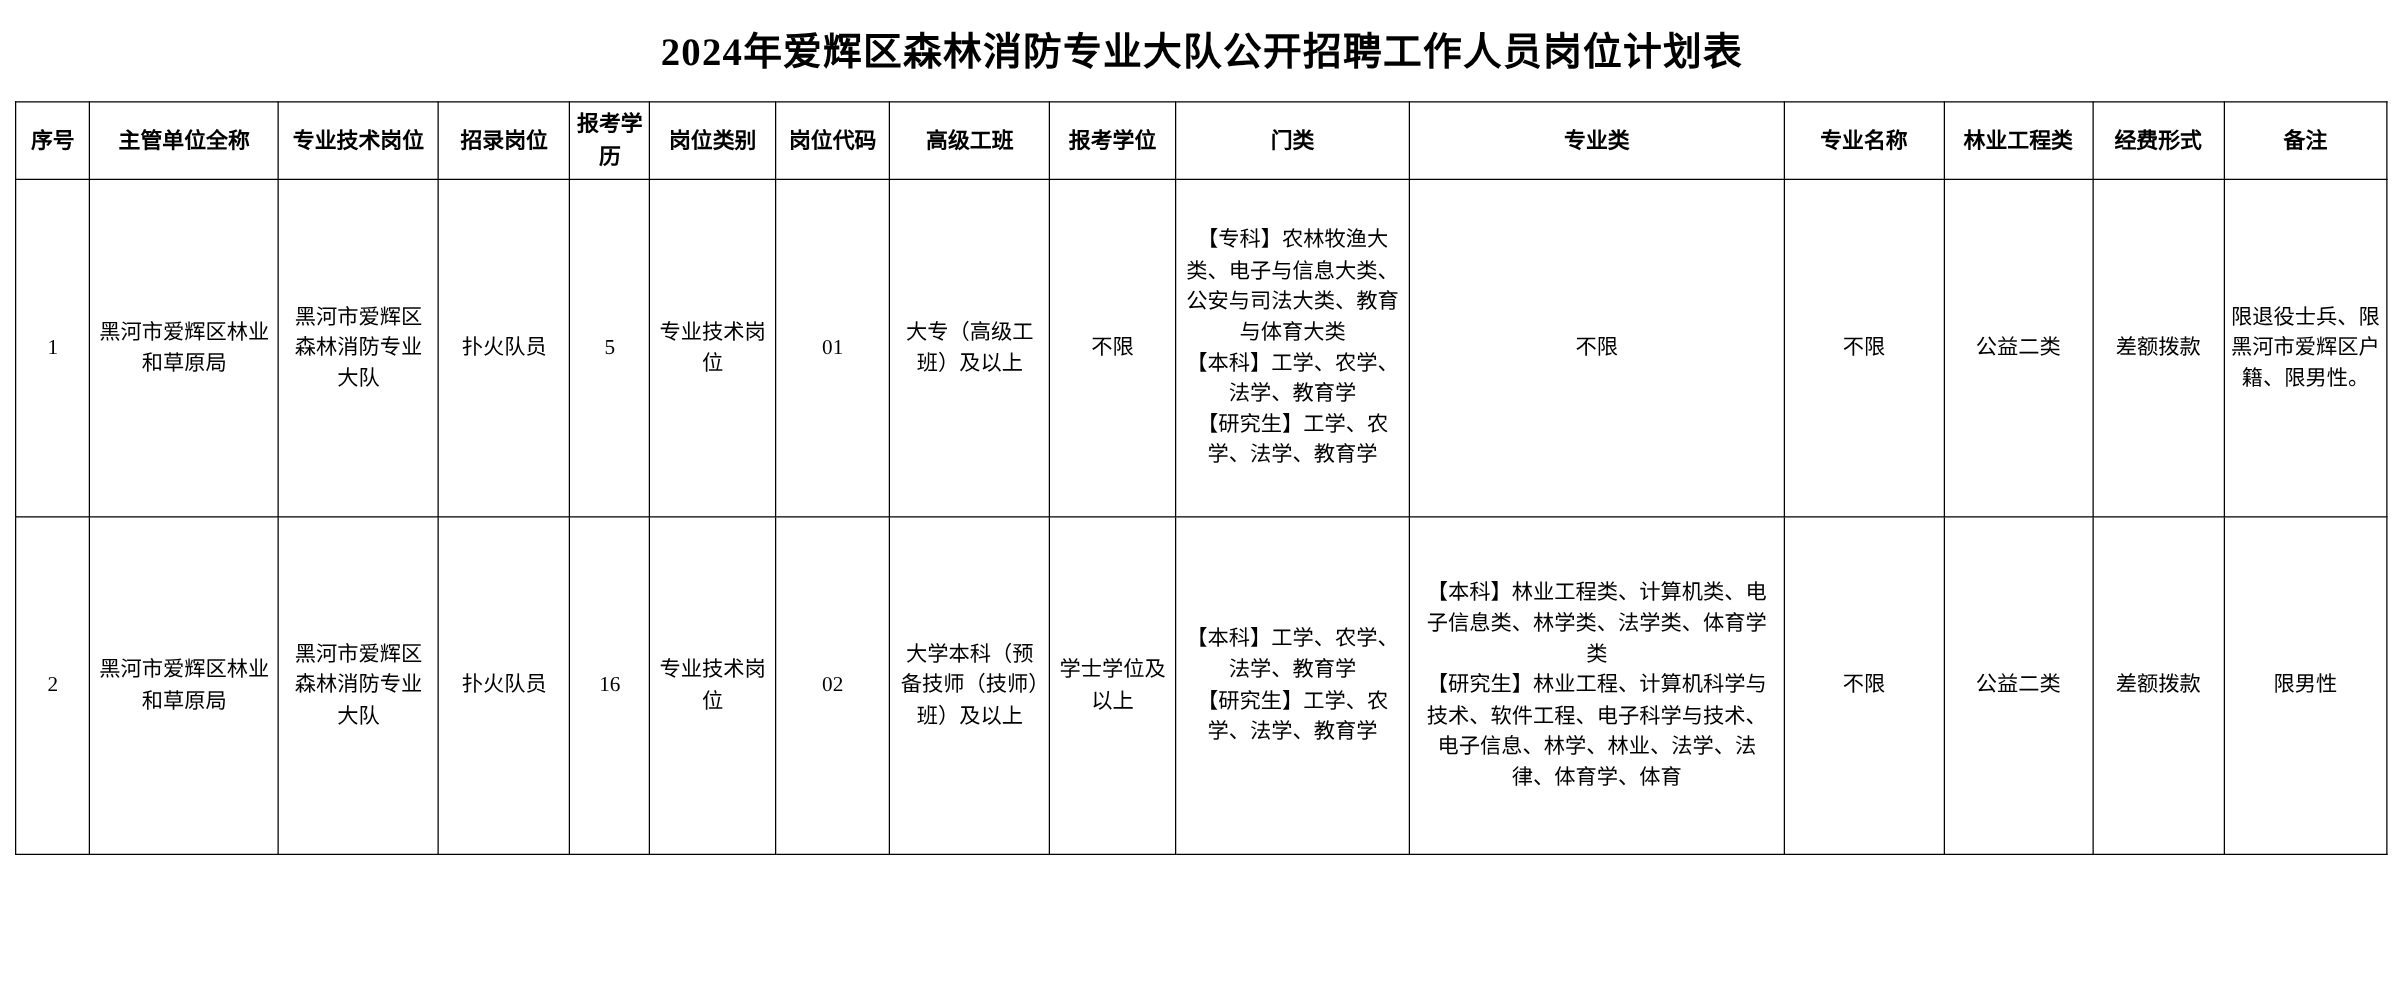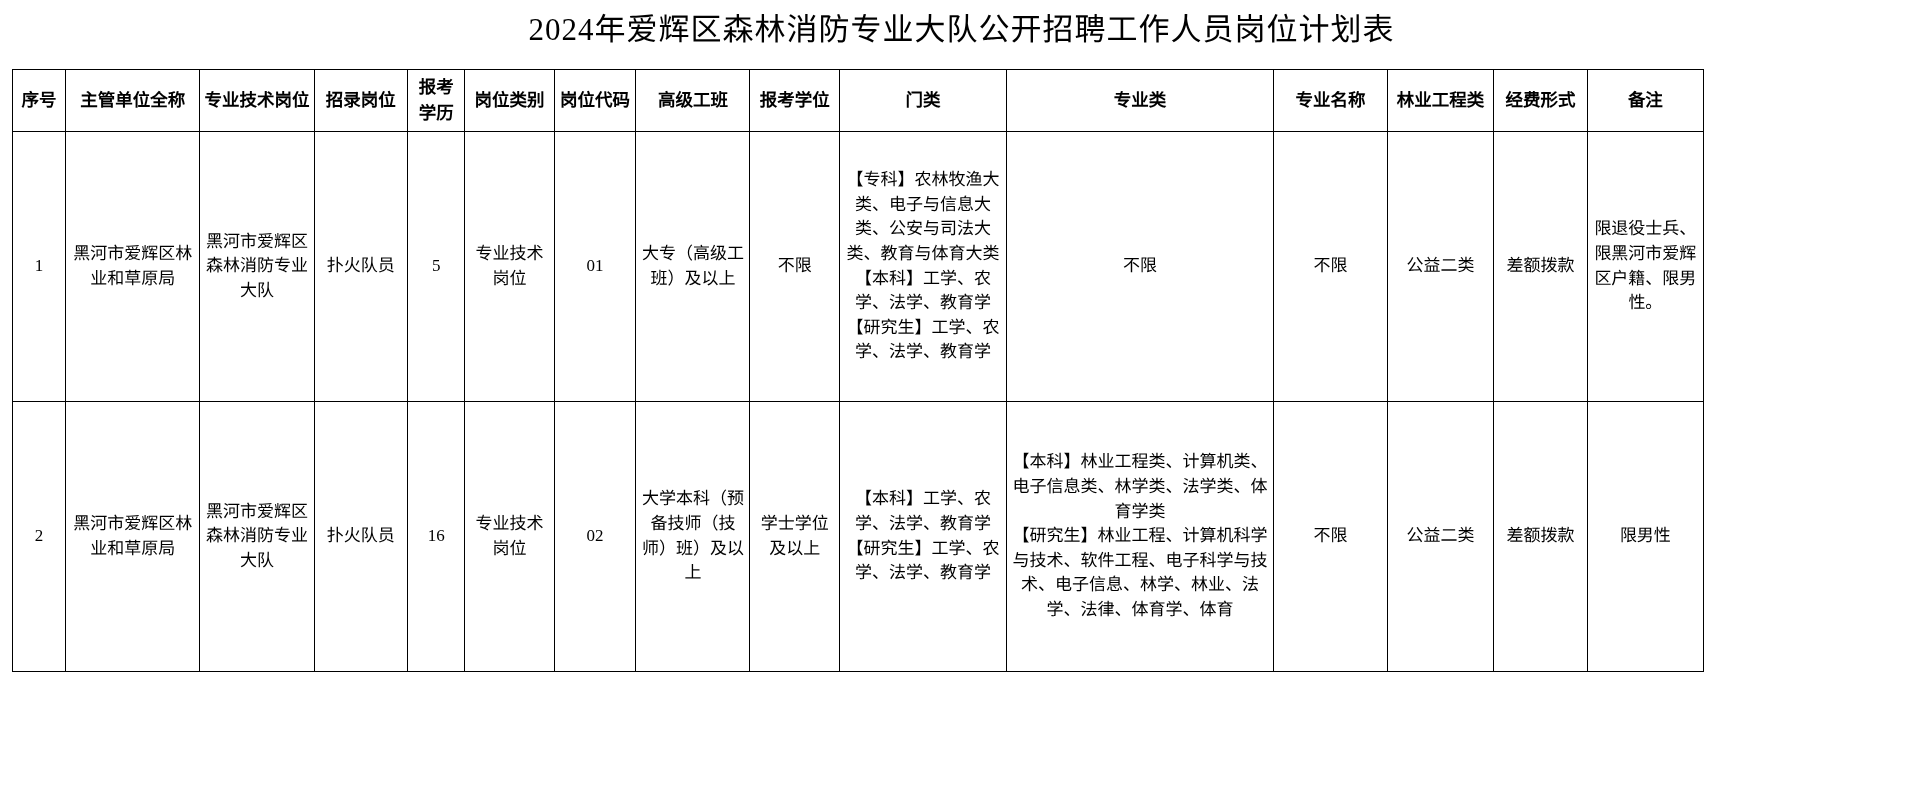--- a/index.html
+++ b/index.html
@@ -14,30 +14,30 @@
     color: #000000;
     overflow: hidden;
   }
   .page {
     width: 1923px;
     box-sizing: border-box;
   }
   .doc-title {
     text-align: center;
     font-size: 31px;
-    font-weight: normal;
+    font-weight: bold;
     letter-spacing: 1px;
-    padding-top: 4px;
+    padding-top: 16px;
     padding-bottom: 20px;
     font-family: "Liberation Serif", "DejaVu Serif", serif;
   }
   table.plan-table {
     border-collapse: collapse;
     table-layout: fixed;
-    width: 1692px;
+    width: 1898px;
     margin: 0 12px;
   }
   table.plan-table td,
   table.plan-table th {
     border: 1px solid #000000;
     vertical-align: middle;
     text-align: center;
     font-size: 17px;
     line-height: 1.45;
     padding: 4px 5px;

